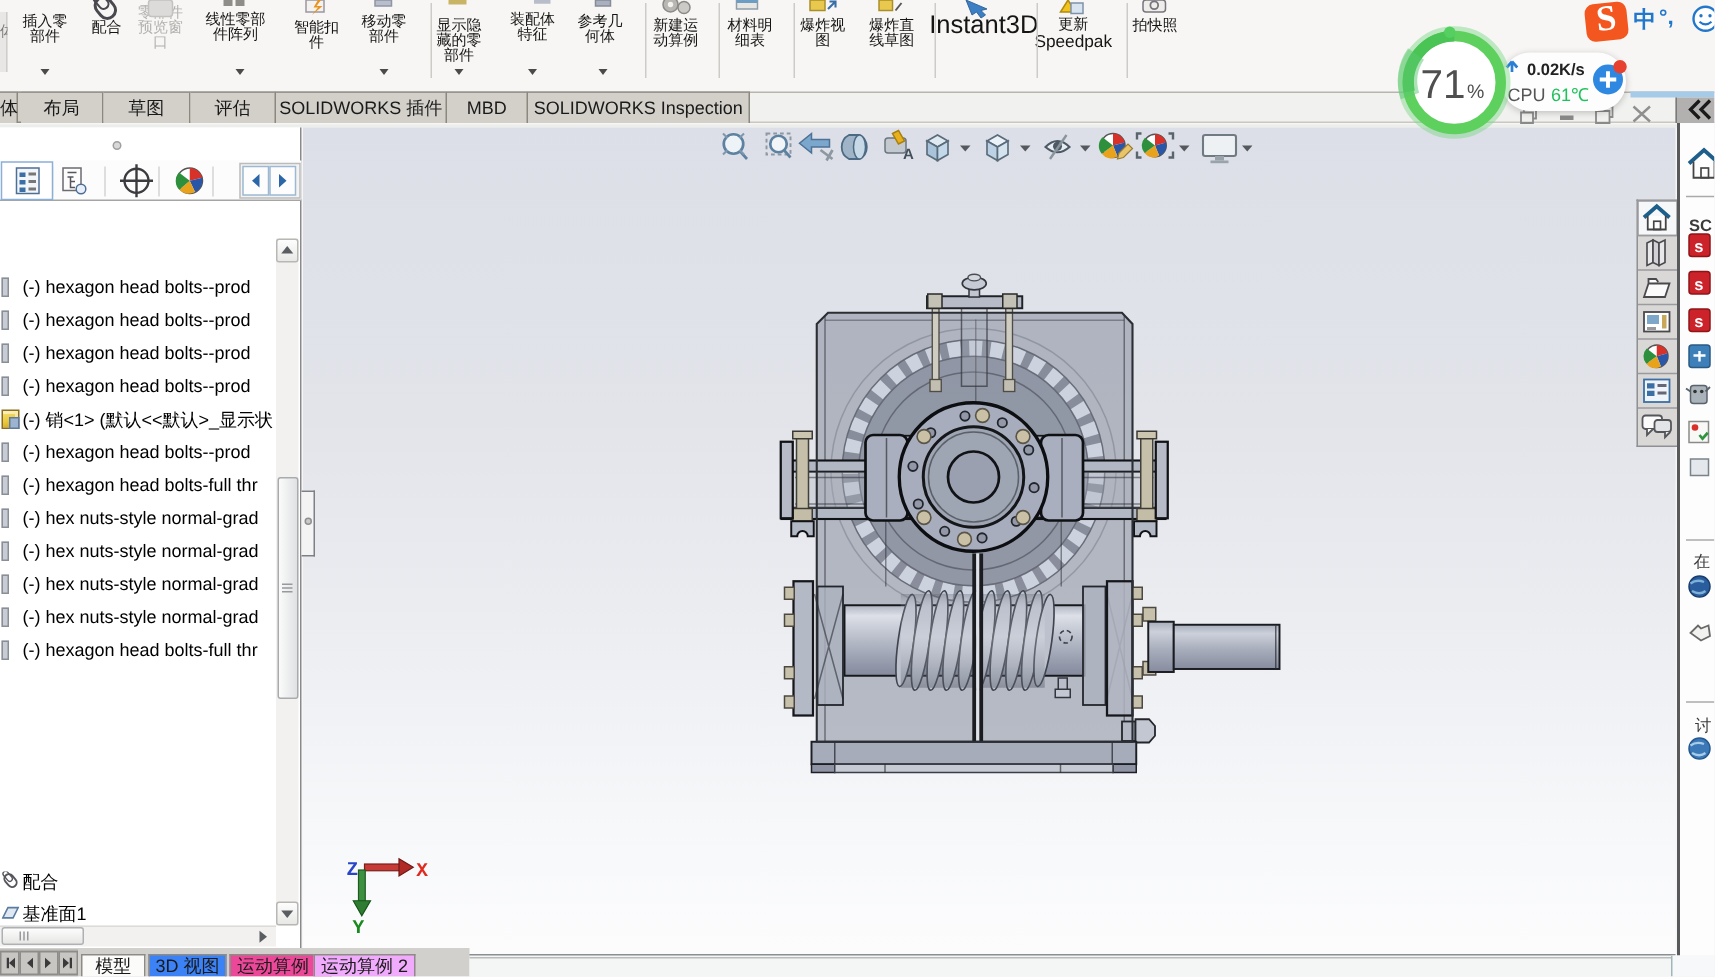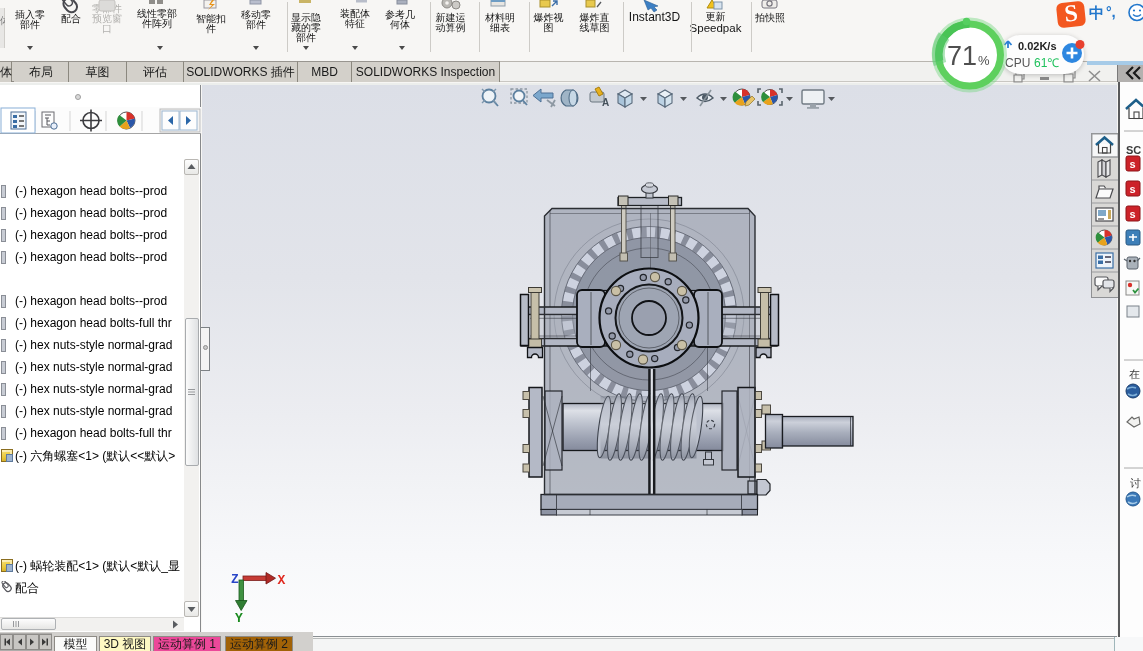--- a/index.html
+++ b/index.html
@@ -38,21 +38,21 @@
   <div class="rlab" style="left:271px;top:12.5px;width:70px">显示隐<br>藏的零<br>部件</div>
   <div class="dd" style="left:302.5px;top:46px"></div>
   <div class="rlab" style="left:320px;top:8.5px;width:70px">装配体<br>特征</div>
   <div class="dd" style="left:351.5px;top:46px"></div>
   <div class="rlab" style="left:365px;top:10px;width:70px">参考几<br>何体</div>
   <div class="dd" style="left:398.5px;top:46px"></div>
   <div class="rlab" style="left:415.5px;top:12.5px;width:70px">新建运<br>动算例</div>
   <div class="rlab" style="left:465px;top:12.5px;width:70px">材料明<br>细表</div>
   <div class="rlab" style="left:513.5px;top:12.5px;width:70px">爆炸视<br>图</div>
   <div class="rlab" style="left:559.5px;top:12.5px;width:70px">爆炸直<br>线草图</div>
-  <div class="rlab" style="left:619.5px;top:12px;width:70px;font-size:12px">Instant3D</div>
+  <div class="rlab" style="left:619.5px;top:12px;width:70px;font-size:17px">Instant3D</div>
   <div class="rlab" style="left:680.5px;top:12px;width:70px">更新</div>
   <div class="rlab" style="left:680.5px;top:23px;width:70px;font-size:11.5px">Speedpak</div>
   <div class="rlab" style="left:735px;top:12.5px;width:70px">拍快照</div>
 
   <div class="sep" style="left:287px"></div>
   <div class="sep" style="left:430px"></div>
   <div class="sep" style="left:479px"></div>
   <div class="sep" style="left:529px"></div>
   <div class="sep" style="left:623px"></div>
   <div class="sep" style="left:691px"></div>
@@ -178,20 +178,24 @@
         <span class="tx">(-) hexagon head bolts--prod</span>
       </div>
     <div class="trow" style="top:225px">
         <span class="ticon" style="width:5px;background:#c8ccd4;border:1px solid #8a8e96"></span>
         <span class="tx">(-) hexagon head bolts--prod</span>
       </div>
     <div class="trow" style="top:247px">
         <span class="ticon" style="width:5px;background:#c8ccd4;border:1px solid #8a8e96"></span>
         <span class="tx">(-) hexagon head bolts--prod</span>
       </div>
+    <div class="trow" style="top:269px">
+        <span class="ticon ycube"></span>
+        <span class="tx">(-) 销&lt;1&gt; (默认&lt;&lt;默认&gt;_显示状</span>
+      </div>
     <div class="trow" style="top:291px">
         <span class="ticon" style="width:5px;background:#c8ccd4;border:1px solid #8a8e96"></span>
         <span class="tx">(-) hexagon head bolts--prod</span>
       </div>
     <div class="trow" style="top:313px">
         <span class="ticon" style="width:5px;background:#c8ccd4;border:1px solid #8a8e96"></span>
         <span class="tx">(-) hexagon head bolts-full thr</span>
       </div>
     <div class="trow" style="top:335px">
         <span class="ticon" style="width:5px;background:#c8ccd4;border:1px solid #8a8e96"></span>
@@ -205,37 +209,35 @@
         <span class="ticon" style="width:5px;background:#c8ccd4;border:1px solid #8a8e96"></span>
         <span class="tx">(-) hex nuts-style normal-grad</span>
       </div>
     <div class="trow" style="top:401px">
         <span class="ticon" style="width:5px;background:#c8ccd4;border:1px solid #8a8e96"></span>
         <span class="tx">(-) hex nuts-style normal-grad</span>
       </div>
     <div class="trow" style="top:423px">
         <span class="ticon" style="width:5px;background:#c8ccd4;border:1px solid #8a8e96"></span>
         <span class="tx">(-) hexagon head bolts-full thr</span>
-      </div>
-    <div class="trow" style="top:445px">
-        <span class="ticon ycube"></span>
-        <span class="tx">(-) 六角螺塞&lt;1&gt; (默认&lt;&lt;默认&gt;</span>
-      </div>
-    <div class="trow" style="top:555px">
-        <span class="ticon ycube"></span>
-        <span class="tx">(-) 蜗轮装配&lt;1&gt; (默认&lt;默认_显</span>
       </div>
     <div class="trow" style="top:577px">
         <svg class="ticon" width="14" height="15" viewBox="0 0 14 15">
           <g transform="rotate(-40 7 7)">
             <rect x="3.5" y="1.5" width="7" height="11" rx="3.5" fill="none" stroke="#56565c" stroke-width="1.5"></rect>
             <rect x="5.5" y="-1.5" width="4" height="9" rx="2" fill="none" stroke="#56565c" stroke-width="1.1"></rect>
           </g>
         </svg>
         <span class="tx">配合</span>
+      </div>
+    <div class="trow" style="top:598px">
+        <svg class="ticon" width="14" height="14" viewBox="0 0 14 14">
+          <path d="M1 11 L5 3 L13 3 L9 11 Z" fill="#dfe8f2" stroke="#5a7ca0" stroke-width="1.2"></path>
+        </svg>
+        <span class="tx">基准面1</span>
       </div>
   </div>
 
   <div class="abs" style="left:184px;top:159px;width:15px;height:458px;background:#f2f1ef"></div>
   <div class="abs" style="left:184px;top:159px;width:15px;height:16px;background:linear-gradient(180deg,#fdfdfd,#e8e8e6);border:1px solid #b9b7b3;border-radius:2px"></div>
   <svg class="abs" style="left:184px;top:159px" width="15" height="16">
       <path d="M7.5 5 l-4 5 h8 z" fill="#5a5d61"></path>
     </svg>
   <div class="abs" style="left:184px;top:601px;width:15px;height:16px;background:linear-gradient(180deg,#fdfdfd,#e8e8e6);border:1px solid #b9b7b3;border-radius:2px"></div>
   <svg class="abs" style="left:184px;top:601px" width="15" height="16">
@@ -631,23 +633,23 @@
     <g fill="#3a3a3a">
       <path d="M10 4.5 l-4 3.5 4 3.5 z"></path>
         <rect x="4.5" y="4.5" width="1.5" height="7"></rect>
       <path d="M22 4.5 l-4 3.5 4 3.5 z"></path>
       <path d="M30 4.5 l4 3.5 -4 3.5 z"></path>
       <path d="M42 4.5 l4 3.5 -4 3.5 z"></path>
         <rect x="46.5" y="4.5" width="1.5" height="7"></rect>
     </g>
   </svg>
   <div class="mtab" style="left:54px;width:43px;background:#fbfbfa;border:1px solid #8e8b86;border-bottom:none">模型</div>
-  <div class="mtab" style="left:99px;width:52px;background:#fef9c3;border:1px solid #8e8b86;border-bottom:none">3D 视图</div>
+  <div class="mtab" style="left:99px;width:52px;background:#3b82f6;border:1px solid #8e8b86;border-bottom:none">3D 视图</div>
   <div class="mtab" style="left:153px;width:68px;background:#ec4899;border:1px solid #8e8b86;border-bottom:none">运动算例 1</div>
-  <div class="mtab" style="left:225px;width:68px;background:#a16207;border:1px solid #8e8b86;border-bottom:none">运动算例 2</div>
+  <div class="mtab" style="left:209px;width:68px;background:#f0abfc;border:1px solid #8e8b86;border-bottom:none">运动算例 2</div>
   <div class="abs" style="left:1114px;top:637px;width:29px;height:14px;background:#f7f8f9;border-left:1px solid #9fb6ba"></div>
 </div>
 
 <div id="overlays">
 
   <div class="abs" style="left:1057px;top:2px;width:28px;height:25px;background:#f3571f;border-radius:6px;transform:rotate(-6deg)"></div>
   <div class="abs" style="left:1057px;top:0px;width:28px;height:27px;font-size:24px;font-weight:bold;color:#fff;text-align:center;transform:rotate(-6deg);font-family:'Liberation Serif',serif">S</div>
   <div class="abs" style="left:1089px;top:4px;width:16px;height:17px;font-size:15px;font-weight:bold;color:#2277cc">中</div>
   <div class="abs" style="left:1106px;top:3px;width:16px;height:17px;font-size:14px;font-weight:bold;color:#2277cc">°<span style="font-size:15px">,</span></div>
   <svg class="abs" style="left:1127px;top:3px" width="16" height="19" viewBox="0 0 16 19">

